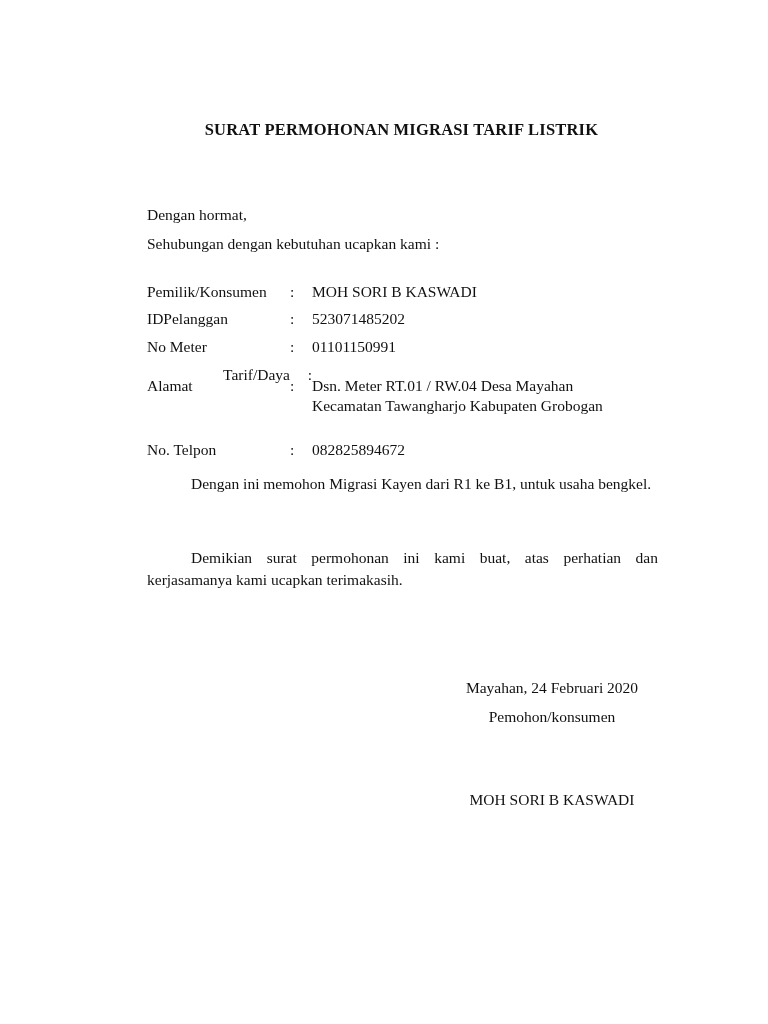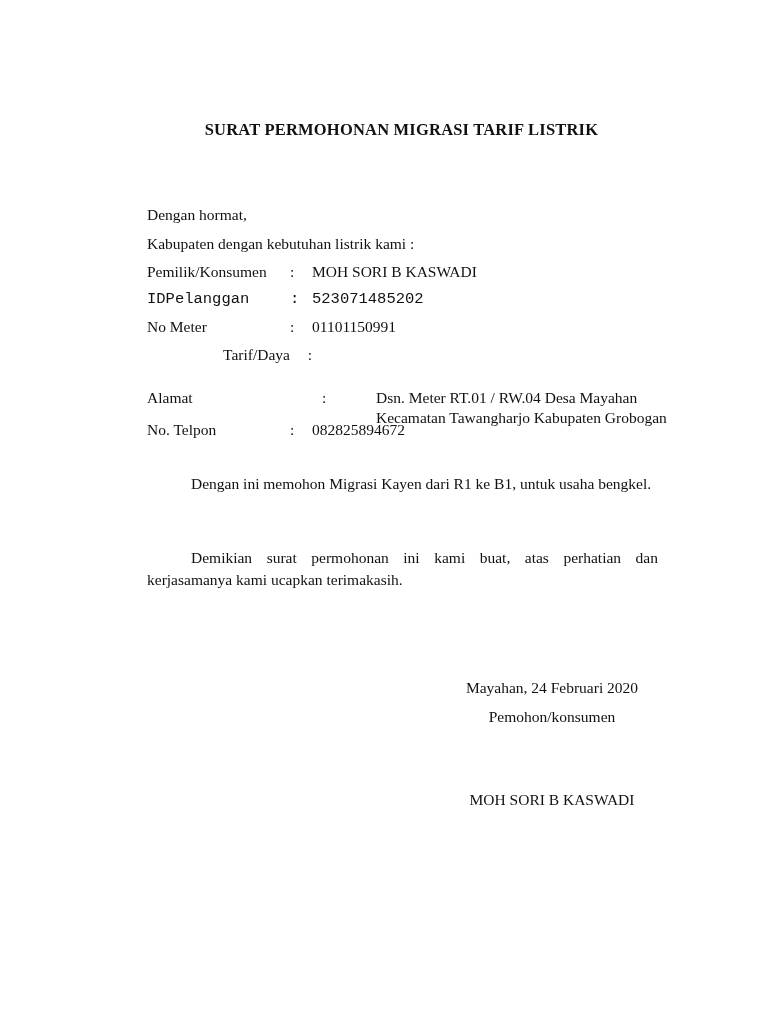--- a/index.html
+++ b/index.html
@@ -36,20 +36,21 @@
       position: absolute;
       left: 147px;
       white-space: nowrap;
     }
     .field-row {
       position: absolute;
       left: 147px;
       width: 520px;
       display: flex;
       line-height: 20px;
+      margin-top: 20px;
     }
     .field-label {
       width: 143px;
       flex: none;
     }
     .field-colon {
       width: 22px;
       flex: none;
     }
     .field-value {
@@ -75,46 +76,46 @@
     }
   </style>
 </head>
 <body>
 
 <div class="page">
 
   <div class="title">SURAT PERMOHONAN MIGRASI TARIF LISTRIK</div>
 
   <div class="line" style="top:206px;">Dengan hormat,</div>
-  <div class="line" style="top:235px;">Kabupaten dengan kebutuhan listrik kami :</div>
+  <div class="line" style="top:235px;">Sehubungan dengan kebutuhan ucapkan kami :</div>
 
   <div class="field-row" style="top:262px;">
     <span class="field-label">Pemilik/Konsumen</span>
     <span class="field-colon">:</span>
     <span class="field-value">MOH SORI B KASWADI</span>
   </div>
 
-  <div class="field-row" style="top:289px;font-family:Liberation Mono, monospace;">
+  <div class="field-row" style="top:289px;">
     <span class="field-label">IDPelanggan</span>
     <span class="field-colon">:</span>
     <span class="field-value">523071485202</span>
   </div>
 
   <div class="field-row" style="top:317px;align-items:center;">
     <span class="field-label">No Meter</span>
     <span class="field-colon">:</span>
     <span class="field-value">01101150991</span>
   </div>
 
   <div class="field-row" style="top:345px;text-align:right;">
     <span class="field-label">Tarif/Daya</span>
     <span class="field-colon">:</span>
   </div>
 
-  <div class="field-row" style="top:388px;gap:32px;">
+  <div class="field-row" style="top:356px;">
     <span class="field-label">Alamat</span>
     <span class="field-colon">:</span>
     <span class="field-value">
       <span style="display:block;">Dsn. Meter RT.01 / RW.04 Desa Mayahan</span>
       <span style="display:block;">Kecamatan Tawangharjo Kabupaten Grobogan</span>
     </span>
   </div>
 
   <div class="field-row" style="top:420px;">
     <span class="field-label">No. Telpon</span>

